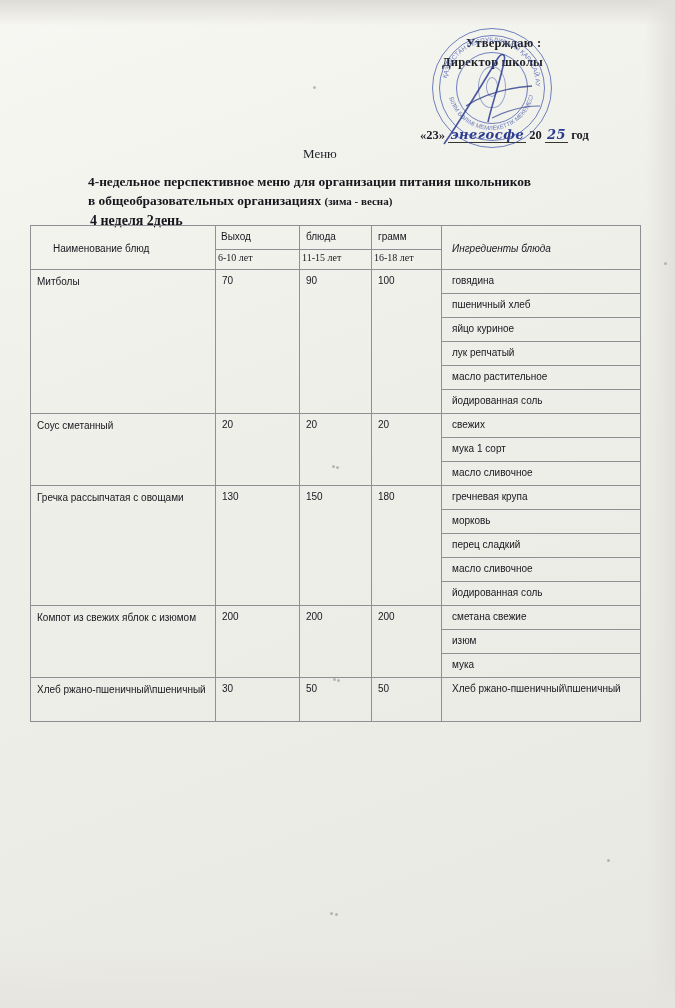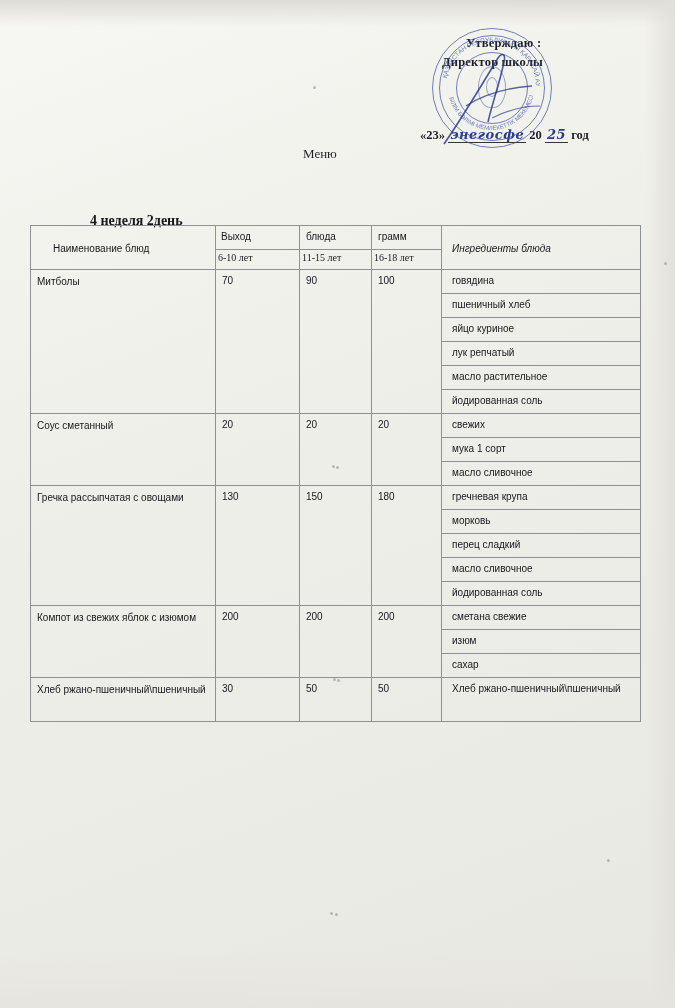--- a/index.html
+++ b/index.html
@@ -276,20 +276,27 @@
   </div>
 
   <svg class="signature" viewBox="0 0 130 100">
     <path d="M8,96 C26,70 44,40 62,10 C66,4 70,6 68,14 C64,34 56,56 52,74" stroke="#2b3c8f" stroke-width="1.6" fill="none" opacity=".85"></path>
     <path d="M30,58 C48,46 70,40 96,38" stroke="#2b3c8f" stroke-width="1.4" fill="none" opacity=".8"></path>
     <path d="M56,70 C72,62 88,58 104,58" stroke="#2b3c8f" stroke-width="1.2" fill="none" opacity=".7"></path>
   </svg>
 
   <div class="menu-caption">Меню</div>
 
+  <div class="doc-title">
+    <div>4-недельное перспективное  меню для организации питания школьников</div>
+    <div>
+      <span>в общеобразовательных организациях</span>
+      <span class="small">(зима - весна)</span>
+    </div>
+  </div>
 
   <div class="week-day">4 неделя 2день</div>
 
   <div class="tbl-wrap">
     <table class="menu">
       <colgroup>
         <col style="width:185px">
         <col style="width:84px">
         <col style="width:72px">
         <col style="width:70px">
@@ -370,21 +377,21 @@
           <td class="dish-cell" rowspan="3">Компот из свежих яблок с изюмом</td>
           <td class="qty-cell" rowspan="3">200</td>
           <td class="qty-cell" rowspan="3">200</td>
           <td class="qty-cell" rowspan="3">200</td>
           <td class="ingr-cell tall">сметана свежие</td>
         </tr>
         <tr>
             <td class="ingr-cell tall">изюм</td>
           </tr>
         <tr>
-            <td class="ingr-cell tall">сахар</td>
+            <td class="ingr-cell tall">мука</td>
           </tr>
 
         <tr>
           <td class="dish-cell" style="height:34px">Хлеб ржано-пшеничный\пшеничный</td>
           <td class="qty-cell">30</td>
           <td class="qty-cell">50</td>
           <td class="qty-cell">50</td>
           <td class="ingr-cell">Хлеб ржано-пшеничный\пшеничный</td>
         </tr>
       </tbody>

